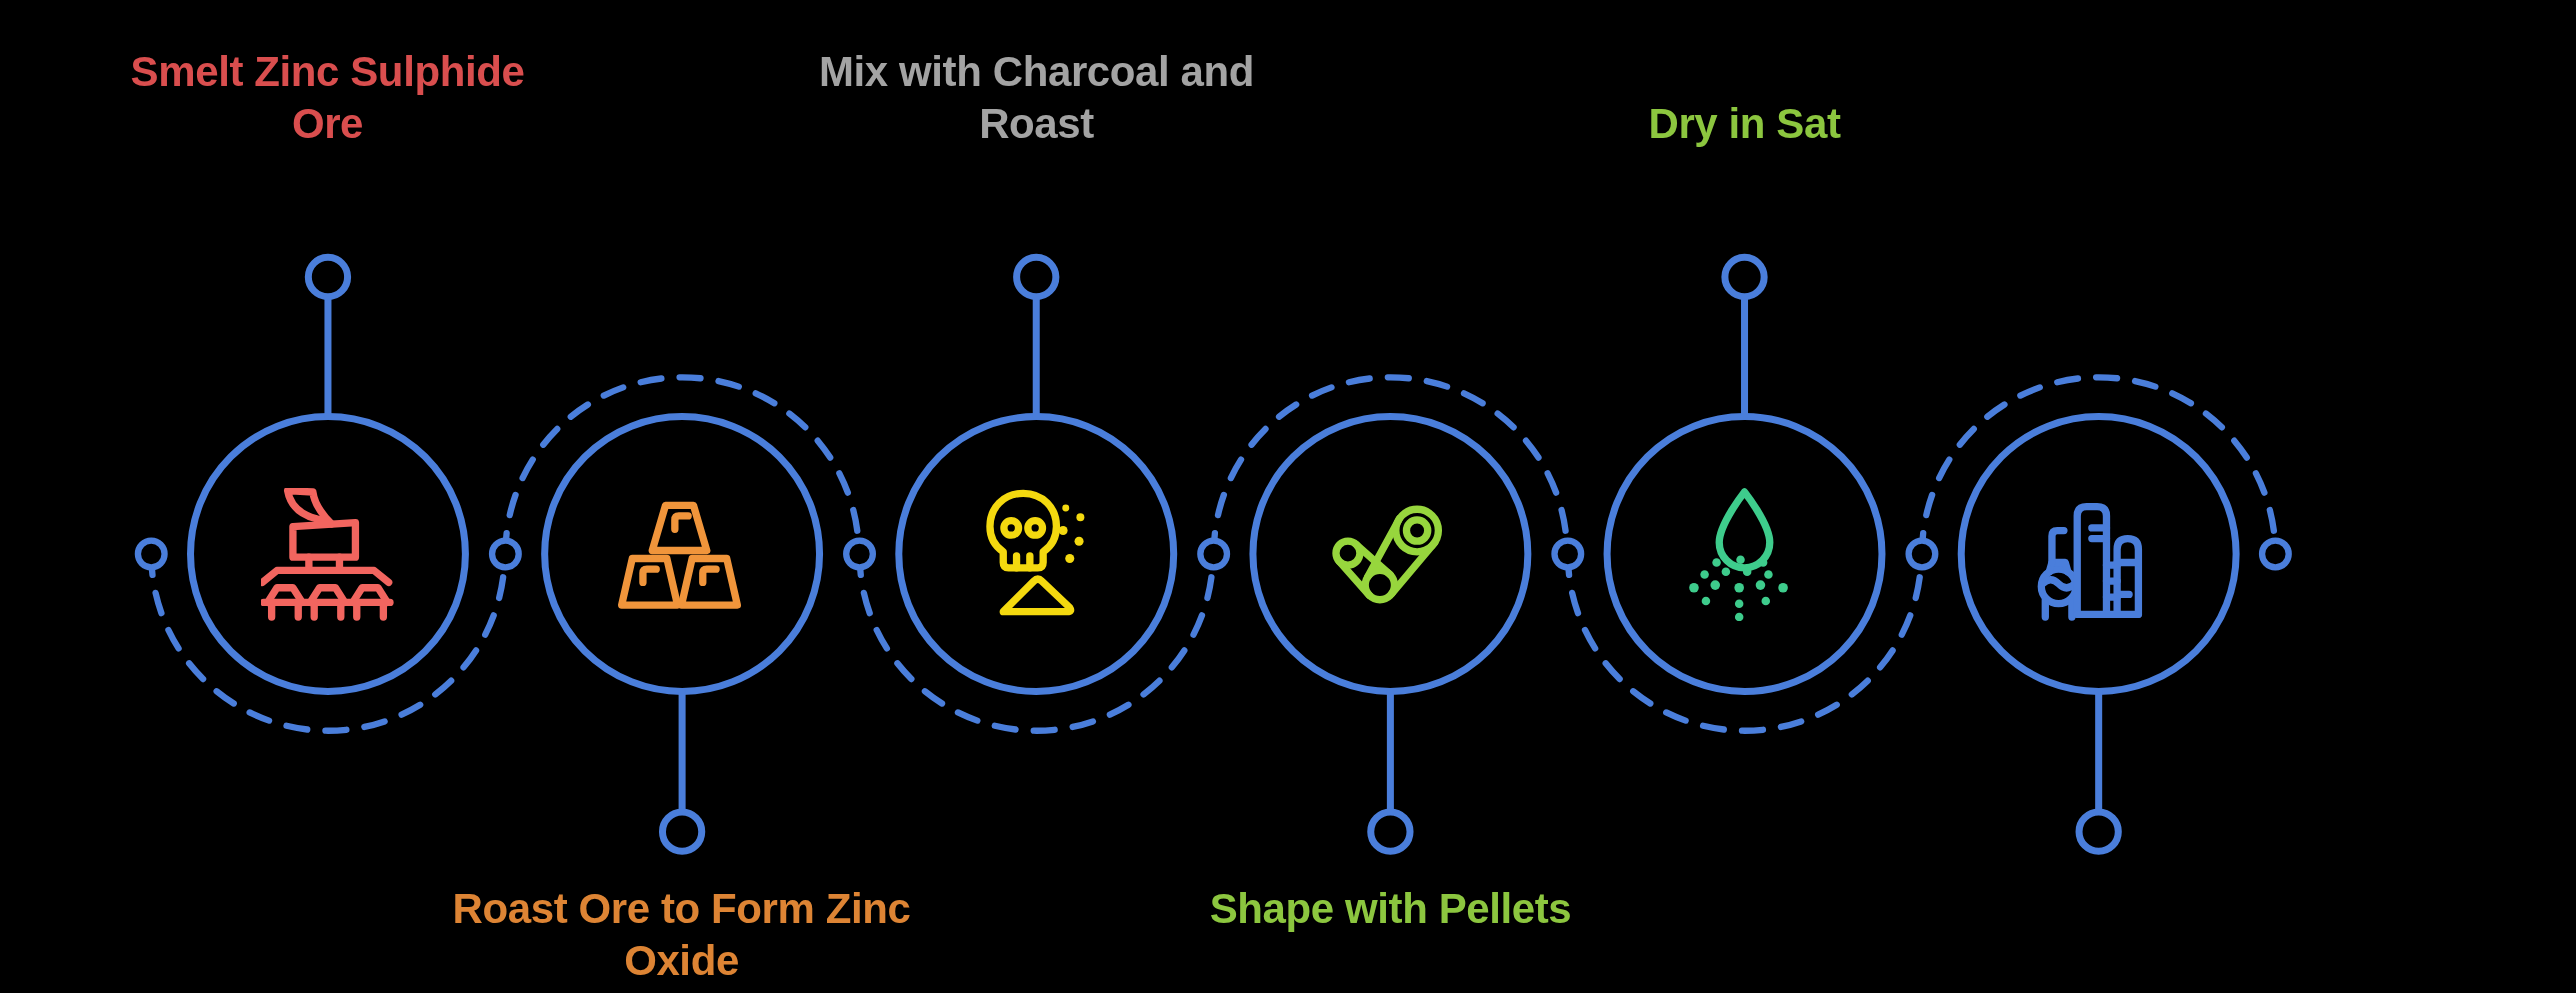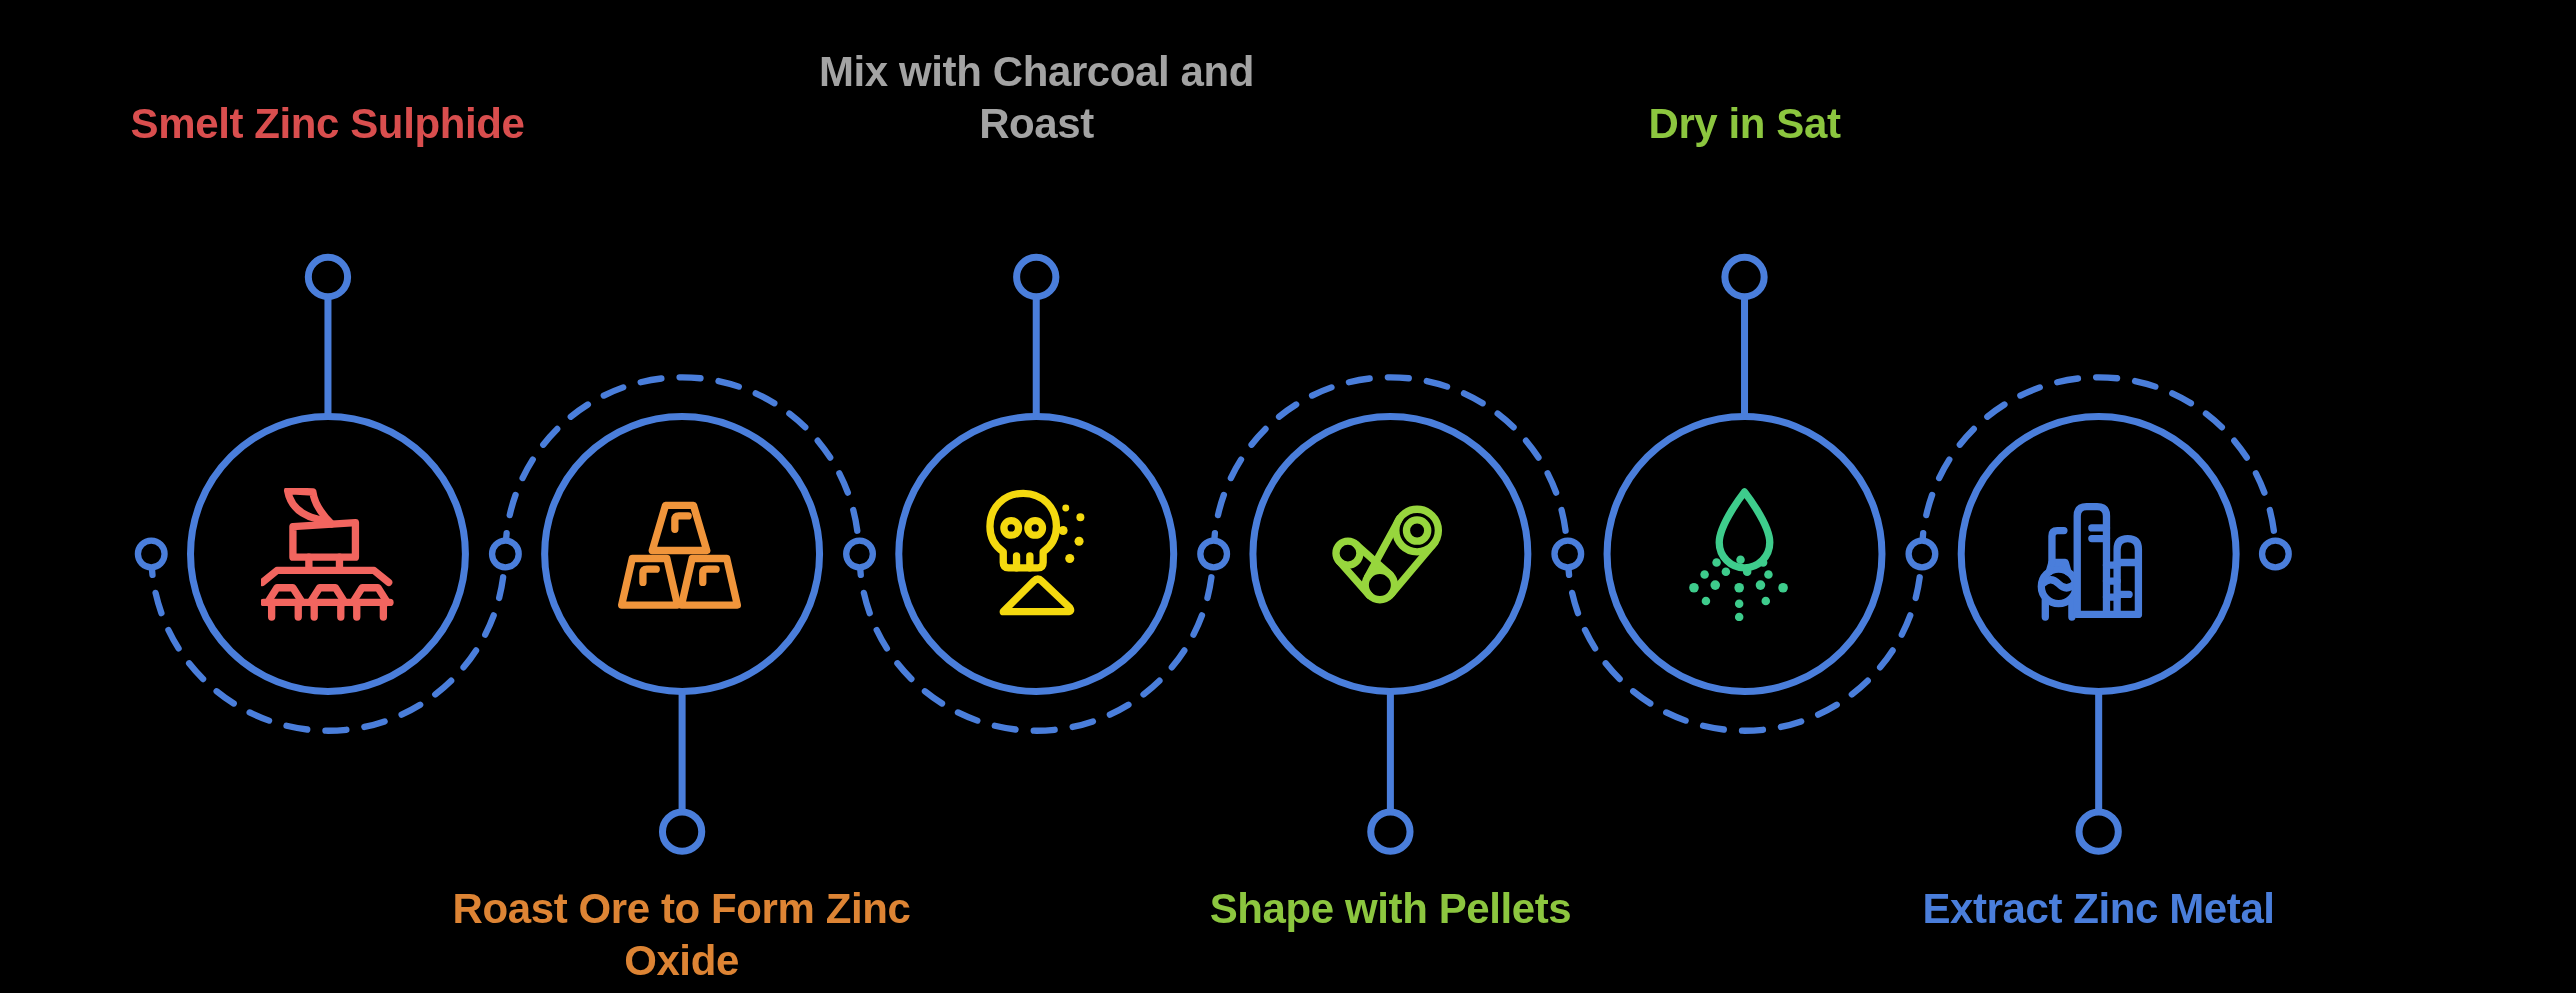--- a/index.html
+++ b/index.html
@@ -58,20 +58,21 @@
         <circle cx="1730" cy="790" r="19"></circle>
         <circle cx="2235" cy="790" r="19"></circle>
         <circle cx="2740" cy="790" r="19"></circle>
         <circle cx="3244" cy="790" r="19"></circle>
       </g>
     </g>
   </svg>
 
   <div class="step-label top l1" style="color: rgb(217, 78, 78);">
     <div class="line">Smelt Zinc Sulphide</div>
+    <div class="line">Ore</div>
   </div>
   <svg class="icon i1" viewBox="0 0 100 100">
     <g fill="none" stroke-width="5.5" stroke-linecap="round" stroke-linejoin="round" stroke="#f2655f">
       <path d="M20,2 C22,13 30,20 41,23 L53,27 C45,19 40,11 39,3 Z"></path>
       <path d="M24,29 L71,26 V52 H24 Z"></path>
       <path d="M36,52 V62 M59,52 V62"></path>
       <path d="M1,71 L12,62 H85 L96,71"></path>
       <path d="M2,86 H97"></path>
       <path d="M5,86 L12,75 H24 L31,86 M37,86 L44,75 H56 L63,86 M69,86 L76,75 H88 L95,86"></path>
       <path d="M8,86 V97 M28,86 V97 M40,86 V97 M60,86 V97 M72,86 V97 M92,86 V97"></path>
@@ -150,24 +151,20 @@
         <circle cx="46" cy="75" r="3.6"></circle>
         <circle cx="62" cy="73" r="3.6"></circle>
         <circle cx="79" cy="75" r="3.6"></circle>
       <circle cx="21" cy="85" r="3.2"></circle>
         <circle cx="46" cy="87" r="3.2"></circle>
         <circle cx="66" cy="85" r="3.2"></circle>
       <circle cx="46" cy="97" r="3.2"></circle>
     </g>
   </svg>
 
-  <div class="step-label bottom l6" style="color: rgb(74, 126, 219);">
-    <div class="line">Extract Zinc Metal</div>
-
-  </div>
   <svg class="icon i6" viewBox="0 0 100 100">
     <g fill="none" stroke-width="5.5" stroke-linecap="round" stroke-linejoin="round" stroke="#4a7edb">
       <circle cx="20" cy="74" r="13"></circle>
       <path d="M8,72 Q14,66 20,72 Q26,78 32,72"></path>
       <path d="M13,63 L15,56 H25 L27,63"></path>
       <path d="M15,56 V36 Q15,32 19,32 H24"></path>
       <path d="M10,84 V97 M30,84 V97"></path>
       <path d="M34,95 V21 Q34,14 41,14 H49 Q56,14 56,21 V95"></path>
       <path d="M45,30 H56 M45,38 H56"></path>
       <path d="M64,95 V46 Q64,38 72,38 Q80,38 80,46 V95"></path>

